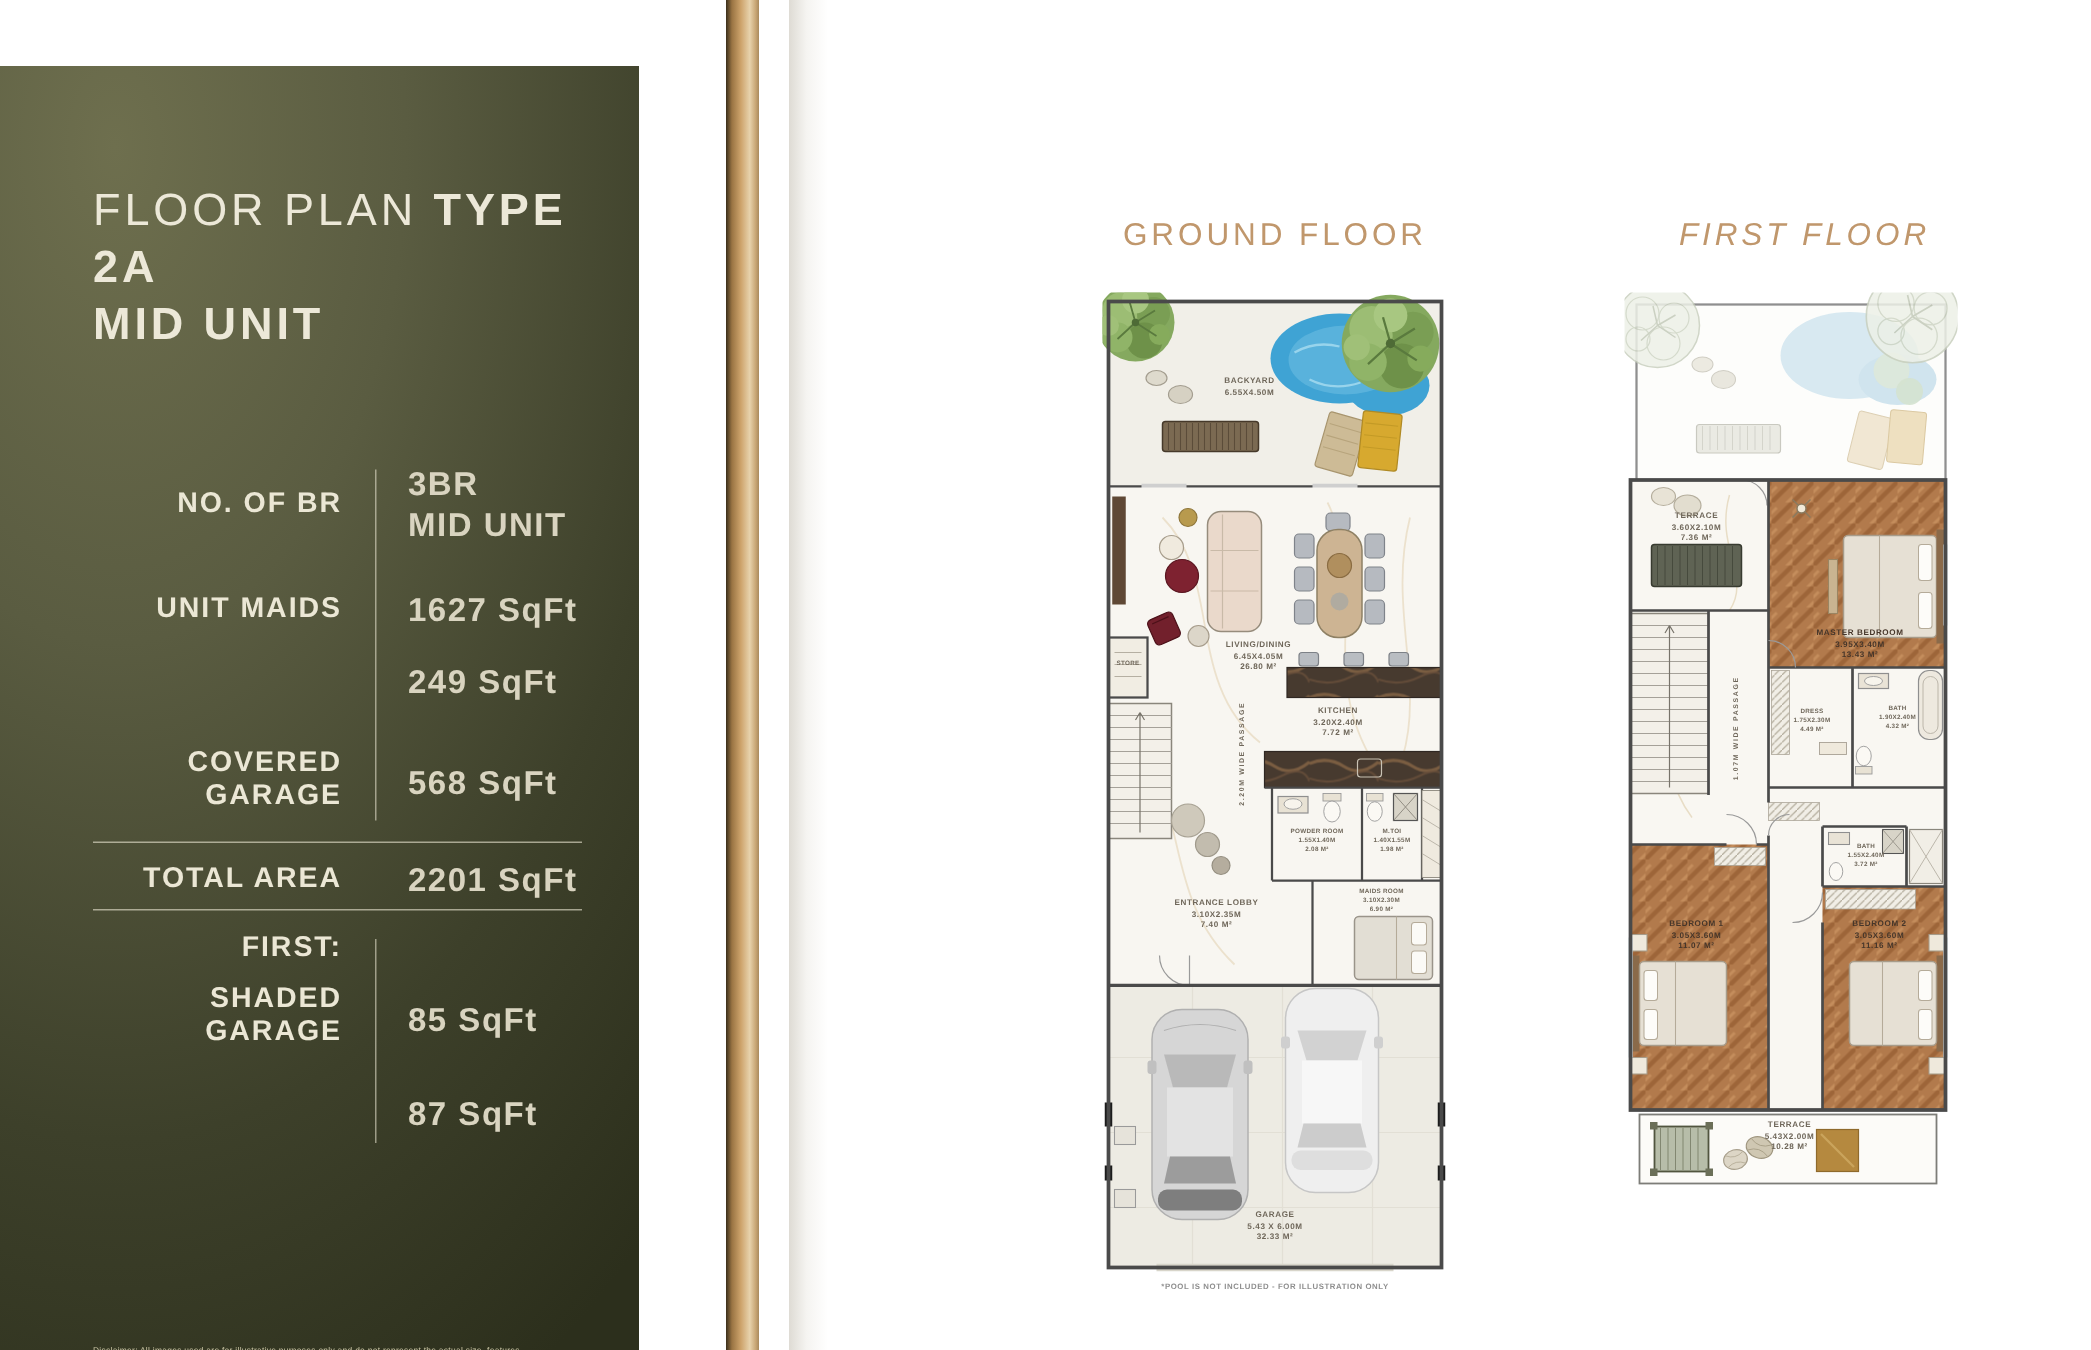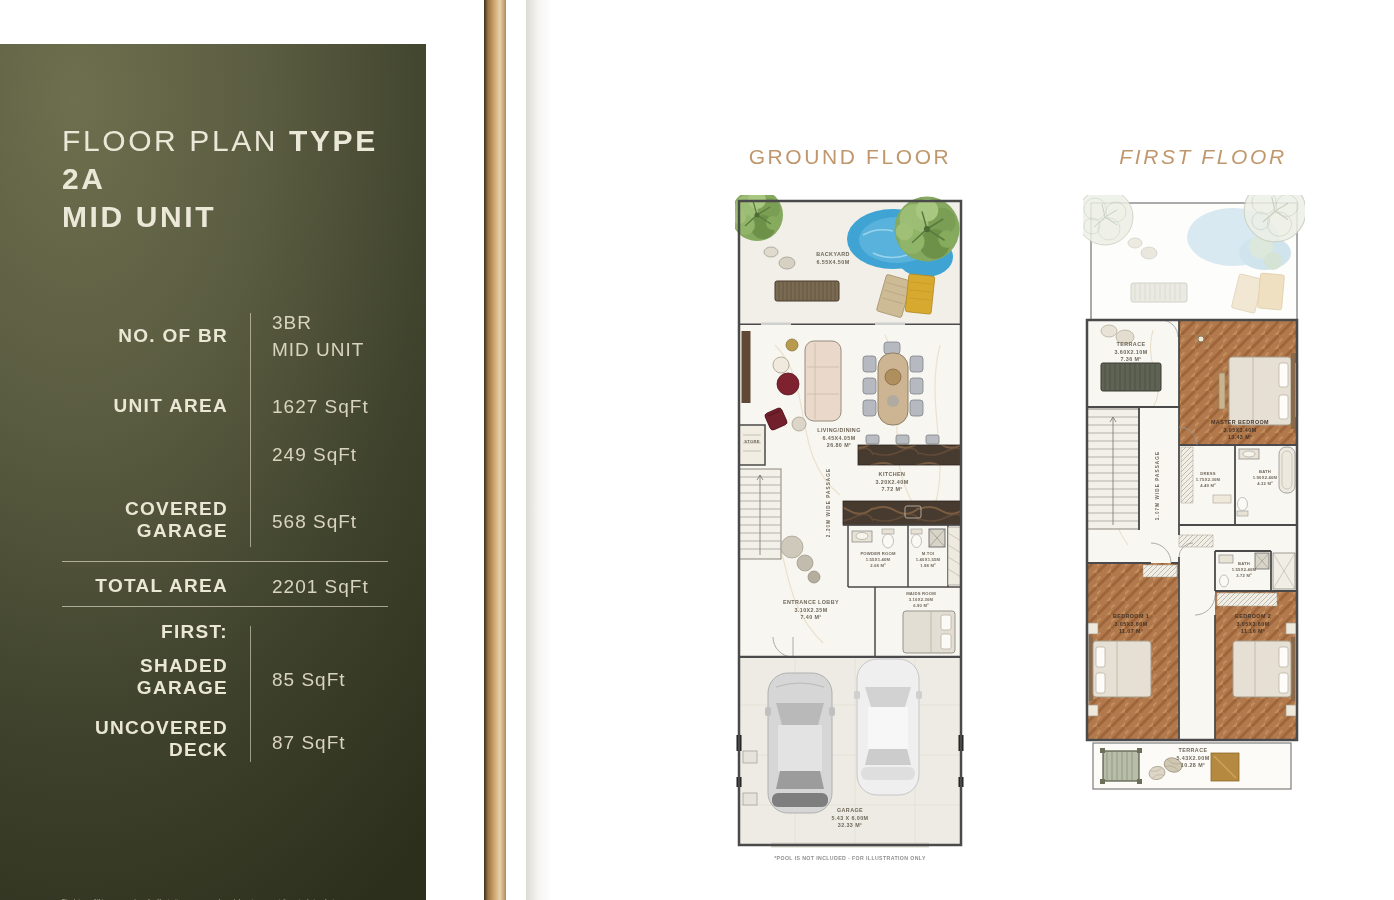--- a/index.html
+++ b/index.html
@@ -14,21 +14,21 @@
     background: linear-gradient(90deg, #3a2f1c 0%, #9a7443 18%, #cda36b 45%, #e7d2ac 72%, #c8a675 90%, #a98a5e 100%); }
 
   .panel-title { position:absolute; left:62px; top:78px; font-size:30px; line-height:38px;
     letter-spacing:2.6px; color:#ece8d8; }
   .panel-title .light { font-weight:300; }
   .panel-title .bold { font-weight:700; }
 
   .spec-label { position:absolute; left:60px; width:168px; text-align:right;
     font-size:19px; font-weight:600; letter-spacing:1.3px; color:#ebe7d5;
     line-height:22px; white-space:pre-line; }
-  .spec-value { position:absolute; left:272px; font-size:19px; font-weight:400;
+  .spec-value { position:absolute; left:272px; font-size:22px; font-weight:700;
     letter-spacing:1px; color:#d9d4c0; line-height:27px; white-space:pre-line; }
   .vdivider { position:absolute; left:250px; width:1px; background:rgba(240,235,215,0.55); }
   .hline { position:absolute; left:62px; width:326px; height:1px; background:rgba(240,235,215,0.6); }
 
   .disclaimer { position:absolute; left:62px; top:853px; width:292px;
     font-size:5.6px; line-height:1.6; color:#c9c4a4; letter-spacing:.2px; }
 
   
   .content { position:absolute; left:506px; top:0; width:716px; height:900px; background:#ffffff;margin-left:20px; }
   .content::before { content:""; position:absolute; left:0; top:0; width:26px; height:900px;
@@ -63,43 +63,41 @@
     <div class="panel-title">
       <div><span class="light">FLOOR PLAN</span> <span class="bold">TYPE 2A</span></div>
       <div class="bold">MID UNIT</div>
     </div>
 
     <div class="spec-label" style="top:281px">NO. OF BR</div>
     <div class="spec-value" style="top:265px">3BR
 MID UNIT</div>
     <div class="vdivider" style="top:269px;height:234px"></div>
 
-    <div class="spec-label" style="top:351px">UNIT AREA</div>
+    <div class="spec-label" style="top:351px">UNIT MAIDS</div>
     <div class="spec-value" style="top:349px">1627 SqFt</div>
 
     <div class="spec-value" style="top:397px">249 SqFt</div>
 
     <div class="spec-label" style="top:454px">COVERED
 GARAGE</div>
     <div class="spec-value" style="top:464px">568 SqFt</div>
 
     <div class="hline" style="top:517px"></div>
     <div class="spec-label" style="top:531px">TOTAL AREA</div>
     <div class="spec-value" style="top:529px">2201 SqFt</div>
     <div class="hline" style="top:562px"></div>
 
     <div class="spec-label" style="top:577px">FIRST:</div>
     <div class="vdivider" style="top:582px;height:136px"></div>
 
     <div class="spec-label" style="top:611px">SHADED
 GARAGE</div>
     <div class="spec-value" style="top:622px">85 SqFt</div>
 
-    <div class="spec-label" style="top:673px">UNCOVERED
-DECK</div>
     <div class="spec-value" style="top:685px">87 SqFt</div>
 
     <div class="disclaimer">Disclaimer: All images used are for illustrative purposes only and do not represent the actual size, features, specifications, fittings, and furnishings. The developer reserves the right to make revisions / alterations, at its absolute discretion, without any liability, whatsoever.</div>
   </div>
 
   <div class="gold-stripe"></div>
 
   <div class="content">
     <div class="floor-title g">GROUND FLOOR</div>
     <div class="floor-title f">FIRST FLOOR</div>

